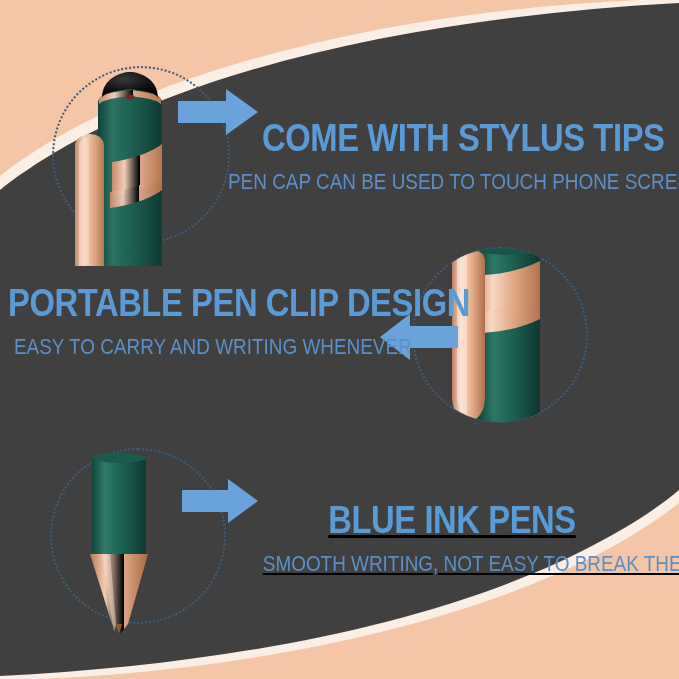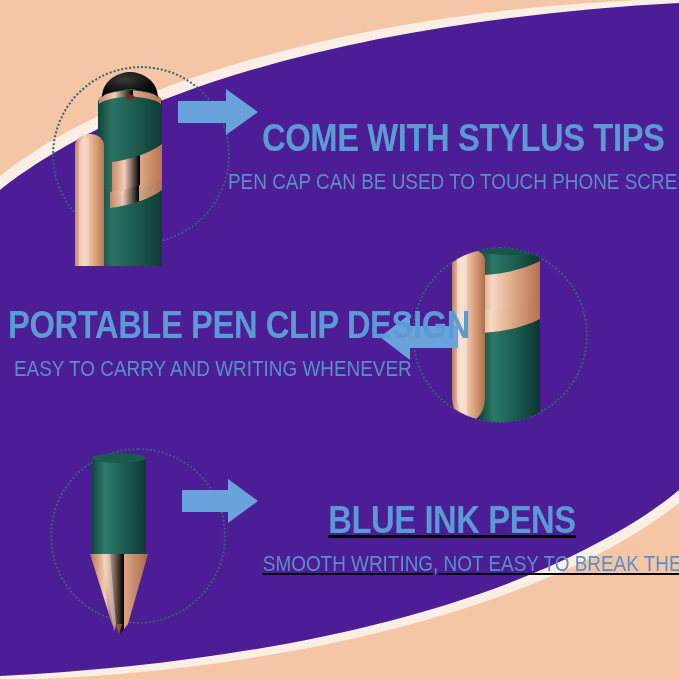--- a/index.html
+++ b/index.html
@@ -7,21 +7,21 @@
     padding: 0;
     background: #ffffff;
   }
   body {
     font-family: "Liberation Sans", sans-serif;
   }
   #canvas {
     position: relative;
     width: 679px;
     height: 679px;
-    background: #4c1d95;
+    background: #404040;
     overflow: hidden;
   }
   .corner-svg {
     position: absolute;
     left: 0;
     top: 0;
     width: 679px;
     height: 679px;
     pointer-events: none;
   }
@@ -181,21 +181,21 @@
 
         <path d="M40,14 C40,6 49,2 57,2 C65,2 73,6 73,14 L73,150 C73,164 66,174 57,174 C48,174 40,164 40,150 Z" fill="url(#g-clip2)"></path>
         <path d="M45,14 C45,8 50,5 55,5 L55,168 C49,166 45,160 45,150 Z" fill="#fbe6d6" opacity="0.6"></path>
       </g>
     </svg>
 
     <svg style="position:absolute; left:378px; top:313px; width:82px; height:48px;" viewBox="0 0 82 48" xmlns="http://www.w3.org/2000/svg">
       <path d="M80,13 L32,13 L32,1 L2,24 L32,47 L32,35 L80,35 Z" fill="#6aa3dc"></path>
     </svg>
 
-    <div class="txt-block" style="left:8px; top:305px; width:400px;">
+    <div class="txt-block" style="left:8px; top:283px; width:400px;">
       <div class="headline h1-size al-left">PORTABLE PEN CLIP DESIGN</div>
       <div class="subline sub-size al-left" style="margin-top:14px; margin-left:6px;">EASY TO CARRY AND WRITING WHENEVER</div>
     </div>
   </div>
 
   <div class="feature">
 
     <div class="circle" style="left:50px; top:448px; width:176px; height:176px;"></div>
 
     <svg class="pen-stage" style="left:50px; top:448px; width:176px; height:186px;" viewBox="0 0 176 186" xmlns="http://www.w3.org/2000/svg">

